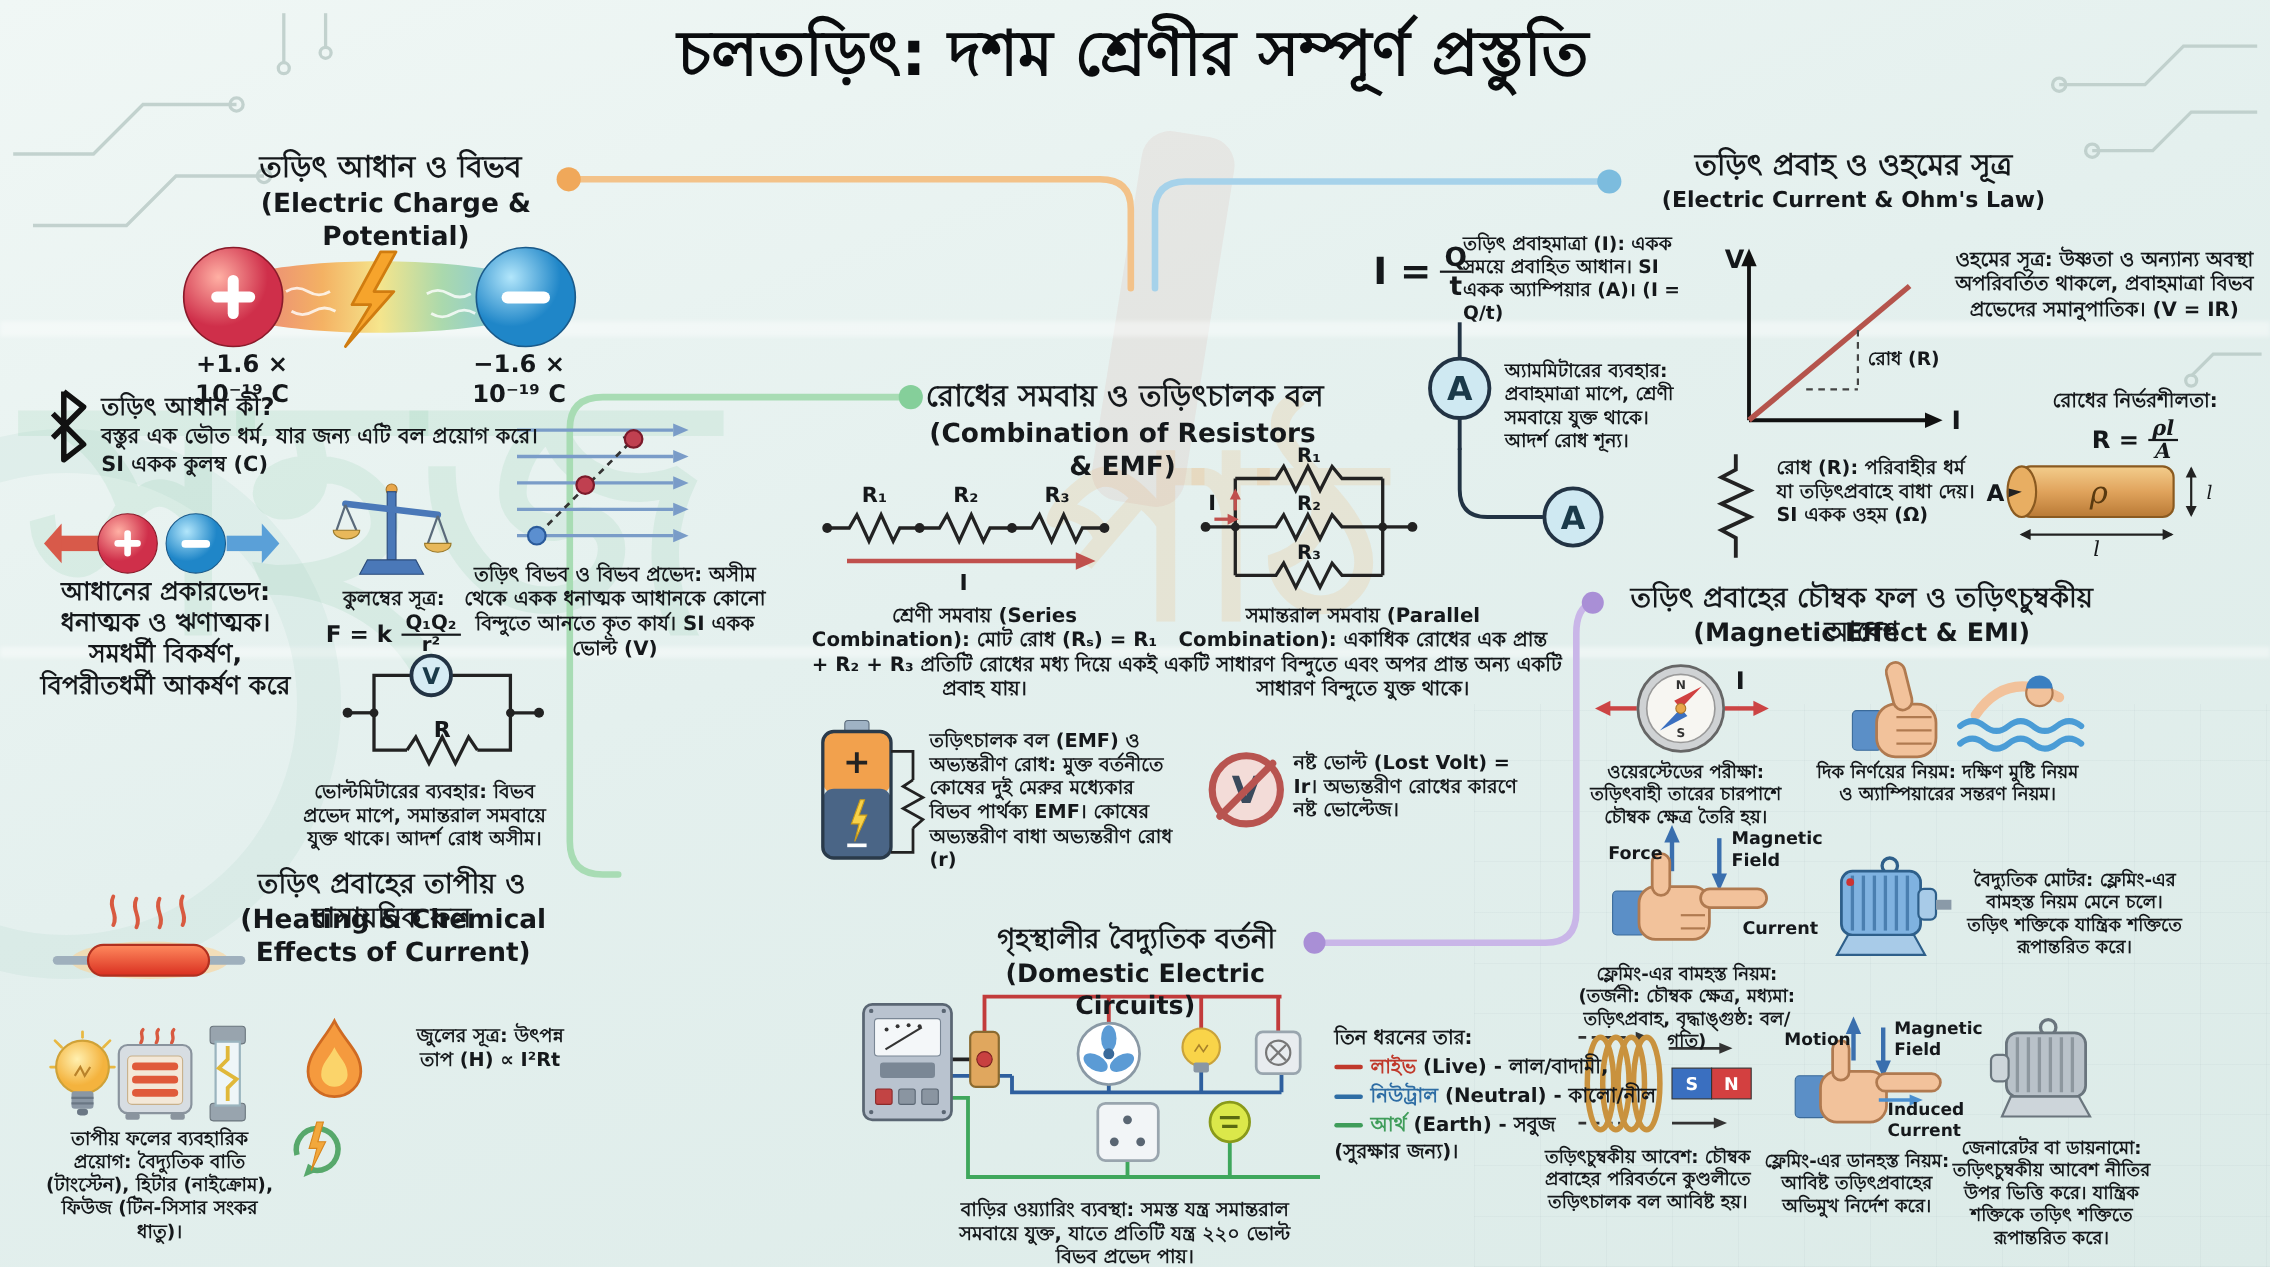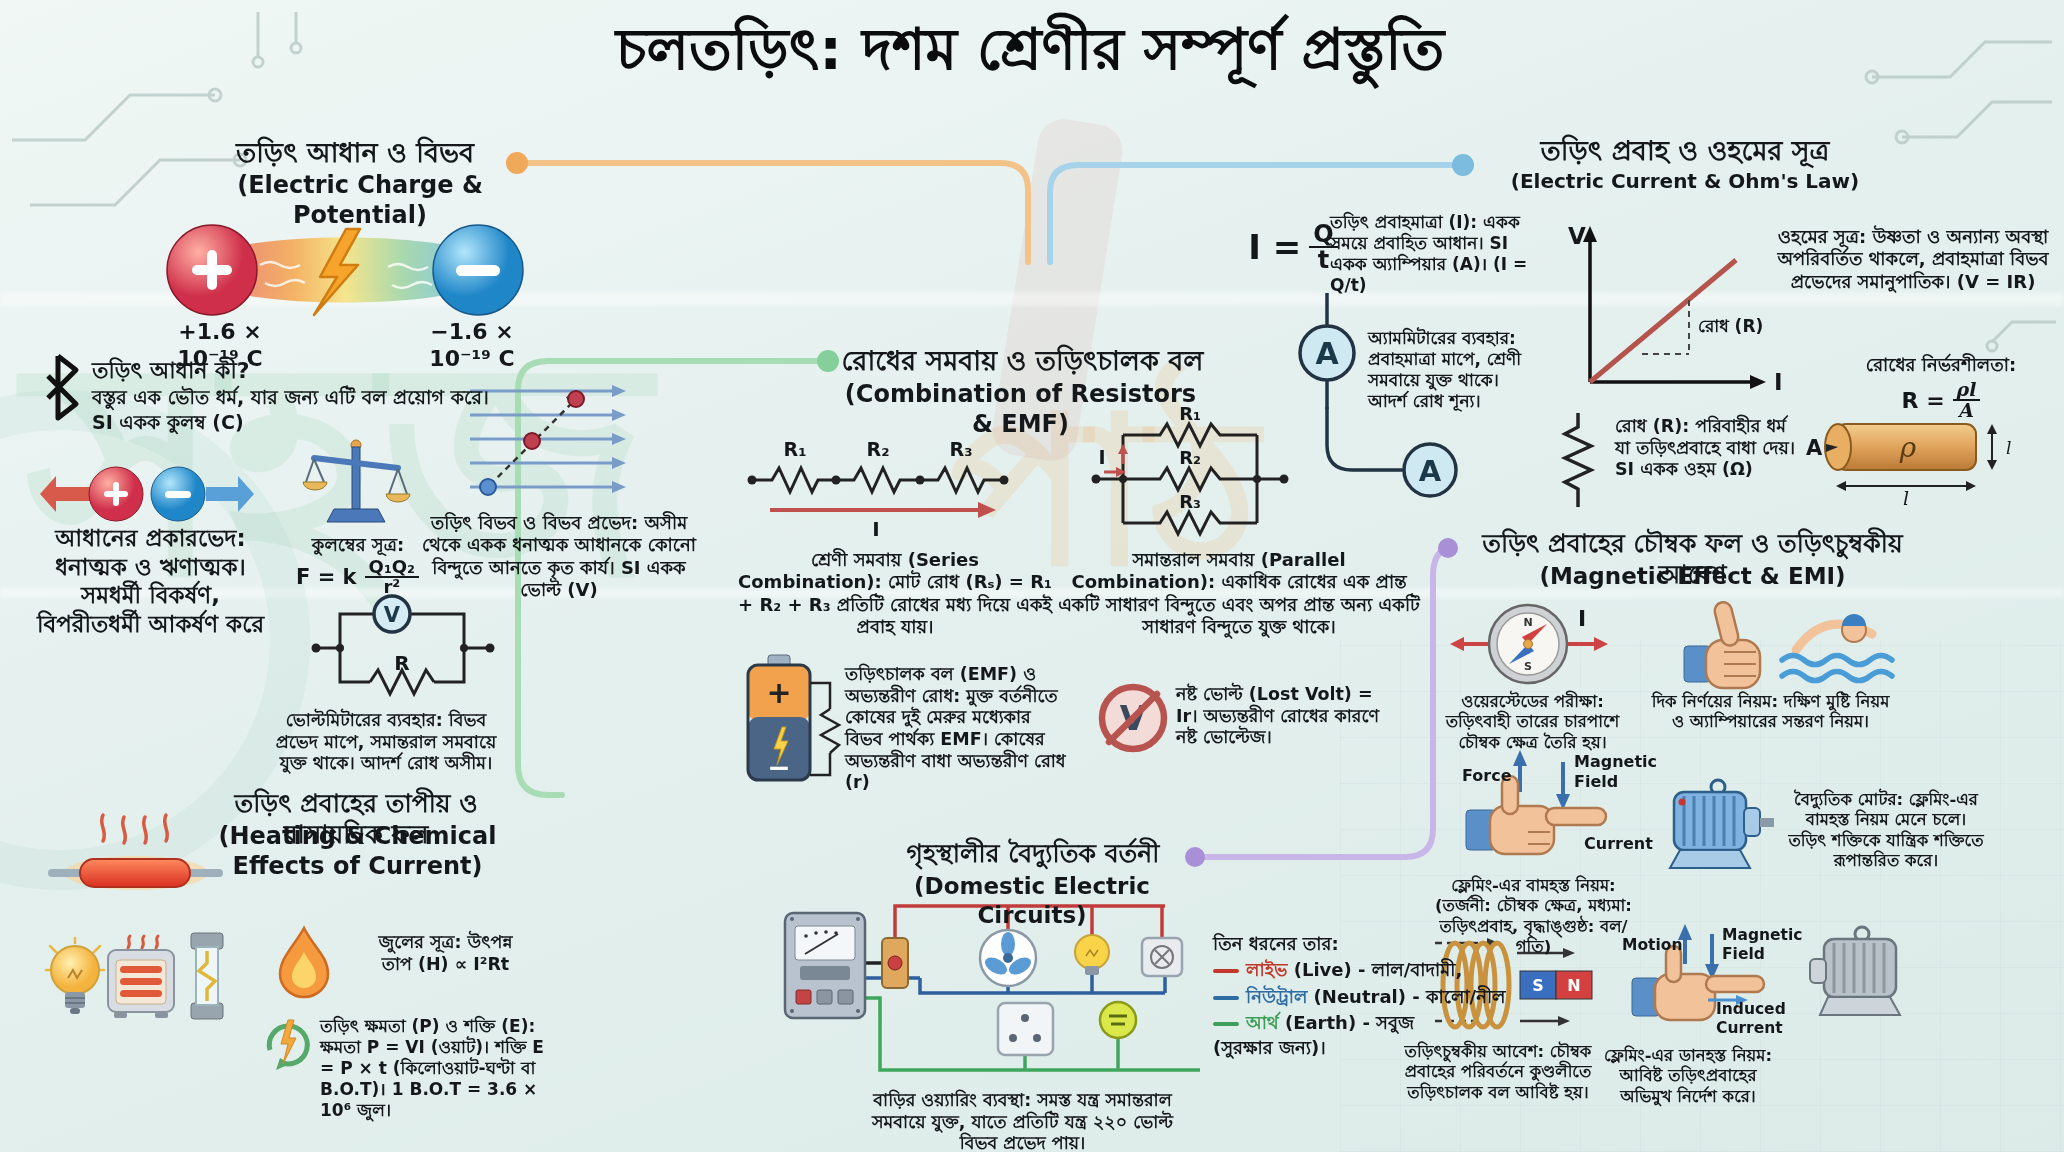--- a/index.html
+++ b/index.html
@@ -244,33 +244,33 @@
     <rect x="14" y="54" width="42" height="7" rx="3.5" fill="#e05a3a"></rect>
     <rect x="8" y="76" width="13" height="6" rx="2" fill="#8a949e"></rect>
       <rect x="49" y="76" width="13" height="6" rx="2" fill="#8a949e"></rect>
   </svg>
   <svg class="ic" style="left:186px;top:933px;" width="42" height="86" viewBox="0 0 42 86">
     <rect x="5" y="0" width="32" height="16" rx="3" fill="#98a4ae" stroke="#6a757d"></rect>
     <rect x="5" y="70" width="32" height="16" rx="3" fill="#98a4ae" stroke="#6a757d"></rect>
     <rect x="10" y="14" width="22" height="58" fill="#eef6f8" stroke="#9ab4be" stroke-width="2"></rect>
     <path d="M21,18 V30 L13,38 L29,48 L21,56 V68" stroke="#e0b83a" stroke-width="3.5" fill="none"></path>
   </svg>
+  <div class="t c" style="left:40px;top:1026px;width:210px;font-size:17px;">তাপীয় ফলের ব্যবহারিক প্রয়োগ: বৈদ্যুতিক বাতি (টাংস্টেন), হিটার (নাইক্রোম), ফিউজ (টিন-সিসার সংকর ধাতু)।</div>
 
   <svg class="ic" style="left:272px;top:926px;" width="64" height="74" viewBox="0 0 64 74">
     <path d="M32,2 C22,20 8,32 8,48 a24,23 0 0 0 48,0 C56,30 42,22 32,2 Z" fill="#f59a3e" stroke="#cf6a22" stroke-width="2.5"></path>
     <path d="M32,26 C27,36 20,41 20,51 a12,11 0 0 0 24,0 C44,41 37,36 32,26 Z" fill="#fbd46a"></path>
   </svg>
   <div class="t c" style="left:368px;top:932px;width:155px;font-size:17.5px;">জুলের সূত্র: উৎপন্ন তাপ (H) ∝ I²Rt</div>
 
   <svg class="ic" style="left:260px;top:1014px;" width="54" height="58" viewBox="0 0 54 58">
     <path d="M10,36 a19,19 0 1 1 10,12" stroke="#57a86b" stroke-width="5" fill="none"></path>
     <polygon points="20,44 16,56 30,50" fill="#57a86b"></polygon>
     <polygon points="28,6 21,30 28,30 23,50 36,24 29,24 34,6" fill="#f2a83c" stroke="#d8861e"></polygon>
   </svg>
-  <div class="t" style="left:320px;top:1016px;width:240px;font-size:17px;">তড়িৎ ক্ষমতা (P) ও শক্তি (E): ক্ষমতা P = VI (ওয়াট)। শক্তি E = P × t (কিলোওয়াট-ঘণ্টা বা B.O.T)। 1 B.O.T = 3.6 × 10⁶ জুল।</div>
 
   <div class="t c" style="left:840px;top:344px;width:365px;font-size:27px;font-weight:800;">রোধের সমবায় ও তড়িৎচালক বল</div>
   <div class="t c" style="left:838px;top:380px;width:365px;font-size:24px;font-weight:800;">(Combination of Resistors &amp; EMF)</div>
 
   <svg class="ic" style="left:742px;top:440px;" width="280" height="100" viewBox="0 0 280 100">
     <g stroke="#222" stroke-width="3" fill="none">
       <path d="M10,40 H30 l7,-12 l11,24 l11,-24 l11,24 l6,-12 H112 l7,-12 l11,24 l11,-24 l11,24 l6,-12 H196 l7,-12 l11,24 l11,-24 l11,24 l6,-12 H262"></path>
     </g>
     <circle cx="10" cy="40" r="4.5" fill="#222"></circle>
       <circle cx="94" cy="40" r="4.5" fill="#222"></circle>
@@ -526,20 +526,21 @@
       <line x1="28" y1="20" x2="28" y2="70"></line>
         <line x1="38" y1="20" x2="38" y2="70"></line>
       <line x1="48" y1="20" x2="48" y2="70"></line>
         <line x1="58" y1="20" x2="58" y2="70"></line>
       <line x1="68" y1="20" x2="68" y2="70"></line>
         <line x1="78" y1="20" x2="78" y2="70"></line>
     </g>
     <rect x="4" y="36" width="16" height="24" rx="5" fill="#cdd5da" stroke="#6a757d" stroke-width="2"></rect>
     <path d="M22,74 H84 L94,92 H14 Z" fill="#cdd5da" stroke="#6a757d" stroke-width="2"></path>
   </svg>
+  <div class="t c" style="left:1772px;top:1034px;width:186px;font-size:16.5px;">জেনারেটর বা ডায়নামো: তড়িৎচুম্বকীয় আবেশ নীতির উপর ভিত্তি করে। যান্ত্রিক শক্তিকে তড়িৎ শক্তিতে রূপান্তরিত করে।</div>
 
   <div class="t c" style="left:878px;top:838px;width:310px;font-size:25px;font-weight:800;">গৃহস্থালীর বৈদ্যুতিক বর্তনী</div>
   <div class="t c" style="left:862px;top:872px;width:340px;font-size:23px;font-weight:800;">(Domestic Electric Circuits)</div>
 
   <svg class="ic" style="left:780px;top:898px;" width="455" height="190" viewBox="0 0 455 190">
 
     <g fill="none" stroke-width="3.5">
       <path d="M85,65 H102" stroke="#222"></path>
       <path d="M115,40 V8 H385" stroke="#c23b3b"></path>
       <path d="M228,8 V32" stroke="#c23b3b"></path>

